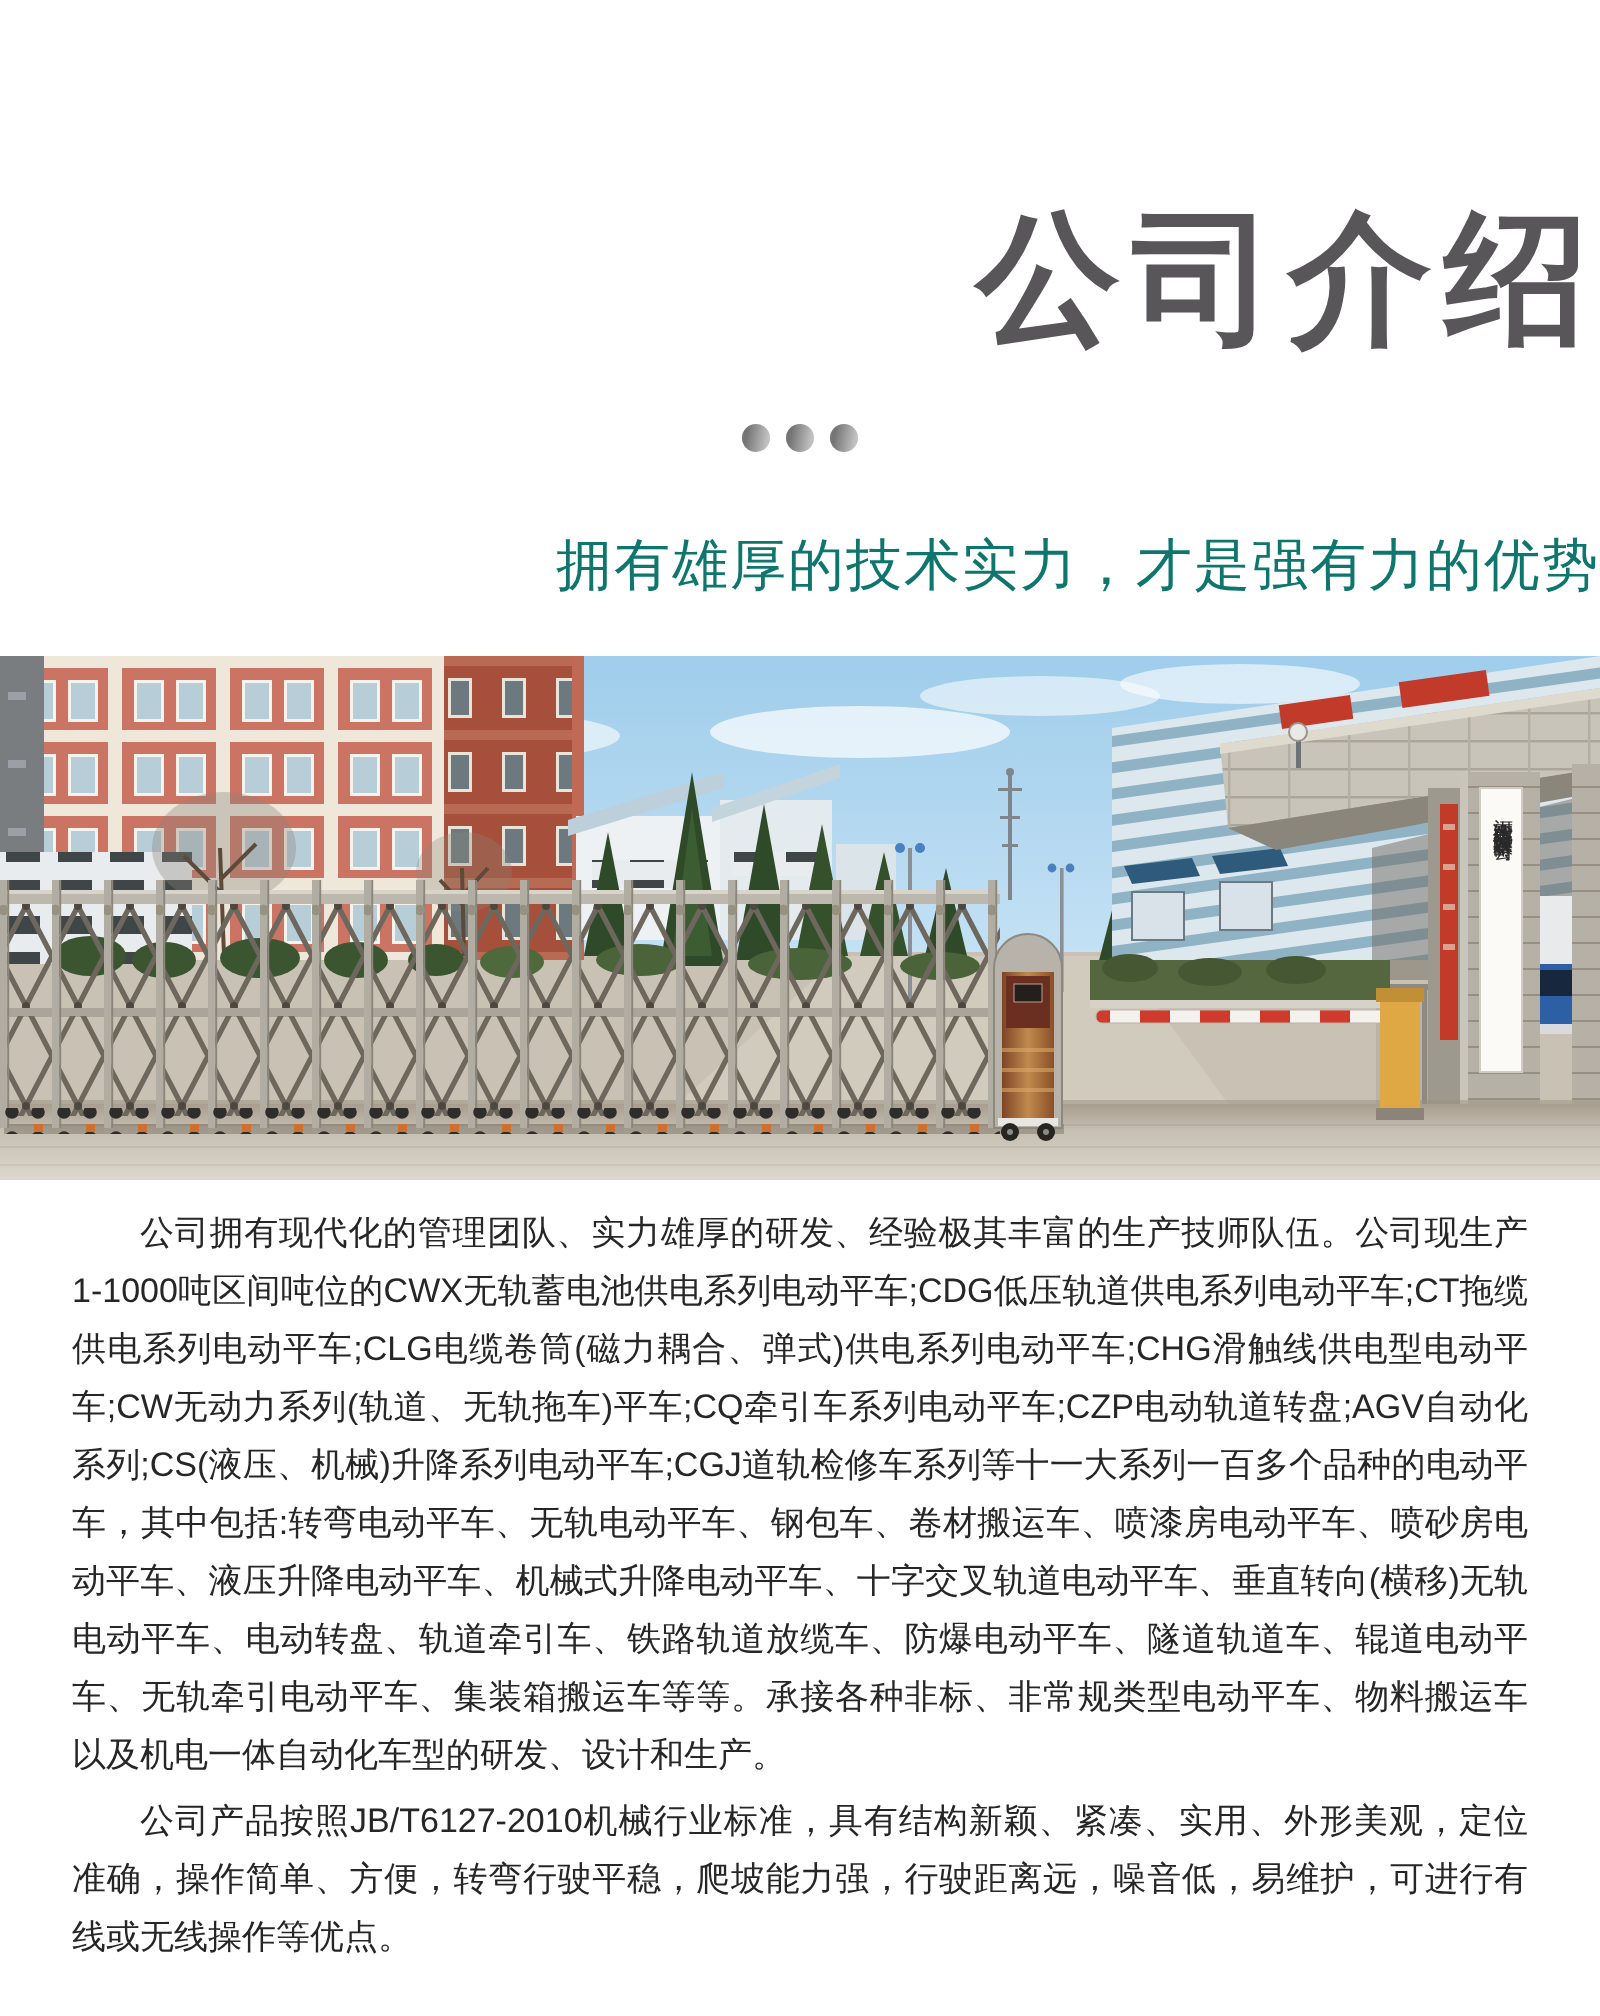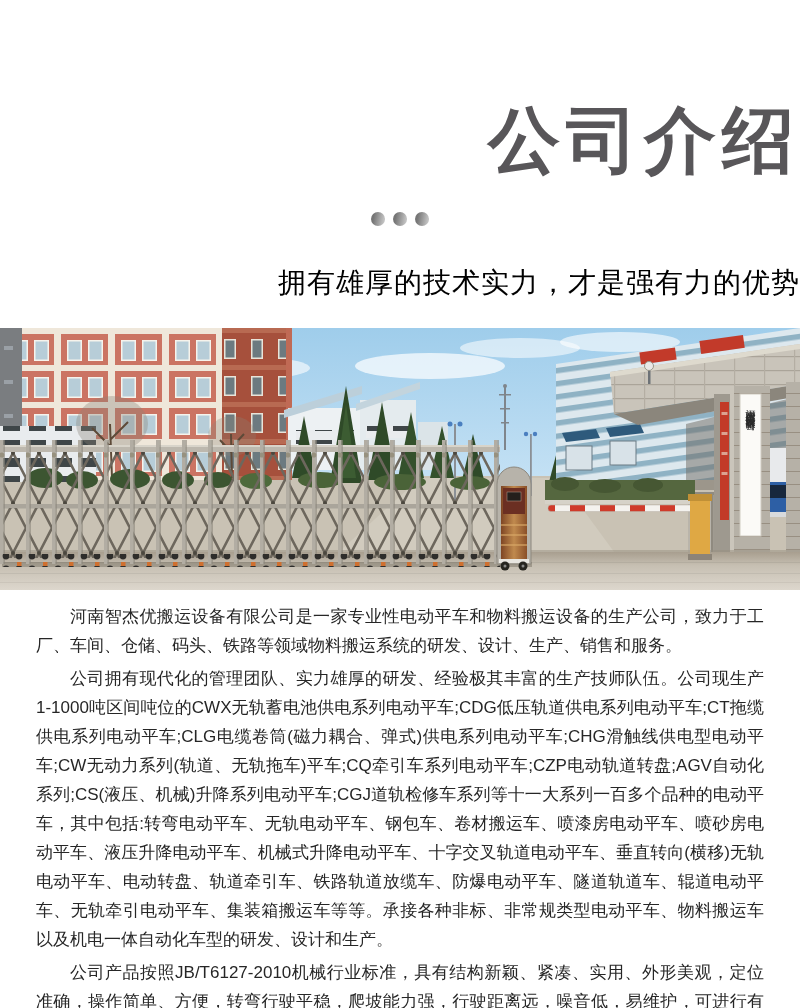--- a/index.html
+++ b/index.html
@@ -9,21 +9,21 @@
   }
   .hero{text-align:right;padding-top:92px;}
   .hero-title{
     margin:0;font-size:72px;font-weight:bold;color:#585659;
     letter-spacing:6px;line-height:96px;
   }
   .dots{margin-top:24px;display:flex;justify-content:center;gap:8px;height:14px;}
   .dot{width:14px;height:14px;border-radius:50%;
     background:linear-gradient(100deg,#757575 20%,#c0c0c0 85%);}
   .hero-sub{
-    margin-top:40px;font-size:28px;color:#000000;letter-spacing:1px;line-height:34px;
+    margin-top:40px;font-size:28px;color:#0f766e;letter-spacing:1px;line-height:34px;
   }
   .photo{display:block;margin-top:28px;width:800px;height:262px;}
   .intro{margin:12px 36px 0 36px;}
   .intro p{
     margin:0 0 4px 0;font-size:17px;line-height:29px;color:#262626;
     text-align:justify;text-indent:2em;
   }
 </style>
 </head>
 <body>
@@ -292,16 +292,15 @@
     <rect x="501" y="216" width="26" height="2" fill="#d9a968" opacity="0.6"></rect>
     <rect x="499" y="231" width="30" height="4" fill="#e8e6e0"></rect>
     <circle cx="505" cy="238" r="4.5" fill="#26251f"></circle>
     <circle cx="523" cy="238" r="4.5" fill="#26251f"></circle>
     <circle cx="505" cy="238" r="1.5" fill="#8a8a88"></circle>
     <circle cx="523" cy="238" r="1.5" fill="#8a8a88"></circle>
   </g>
 </svg>
 
 <main class="intro">
-  <p>河南智杰优搬运设备有限公司是一家专业性电动平车和物料搬运设备的生产公司，致力于工厂、车间、仓储、码头、铁路等领域物料搬运系统的研发、设计、生产、销售和服务。</p>
   <p>公司拥有现代化的管理团队、实力雄厚的研发、经验极其丰富的生产技师队伍。公司现生产1-1000吨区间吨位的CWX无轨蓄电池供电系列电动平车;CDG低压轨道供电系列电动平车;CT拖缆供电系列电动平车;CLG电缆卷筒(磁力耦合、弹式)供电系列电动平车;CHG滑触线供电型电动平车;CW无动力系列(轨道、无轨拖车)平车;CQ牵引车系列电动平车;CZP电动轨道转盘;AGV自动化系列;CS(液压、机械)升降系列电动平车;CGJ道轨检修车系列等十一大系列一百多个品种的电动平车，其中包括:转弯电动平车、无轨电动平车、钢包车、卷材搬运车、喷漆房电动平车、喷砂房电动平车、液压升降电动平车、机械式升降电动平车、十字交叉轨道电动平车、垂直转向(横移)无轨电动平车、电动转盘、轨道牵引车、铁路轨道放缆车、防爆电动平车、隧道轨道车、辊道电动平车、无轨牵引电动平车、集装箱搬运车等等。承接各种非标、非常规类型电动平车、物料搬运车以及机电一体自动化车型的研发、设计和生产。</p>
   <p>公司产品按照JB/T6127-2010机械行业标准，具有结构新颖、紧凑、实用、外形美观，定位准确，操作简单、方便，转弯行驶平稳，爬坡能力强，行驶距离远，噪音低，易维护，可进行有线或无线操作等优点。</p>
 </main>
 
 </body></html>

